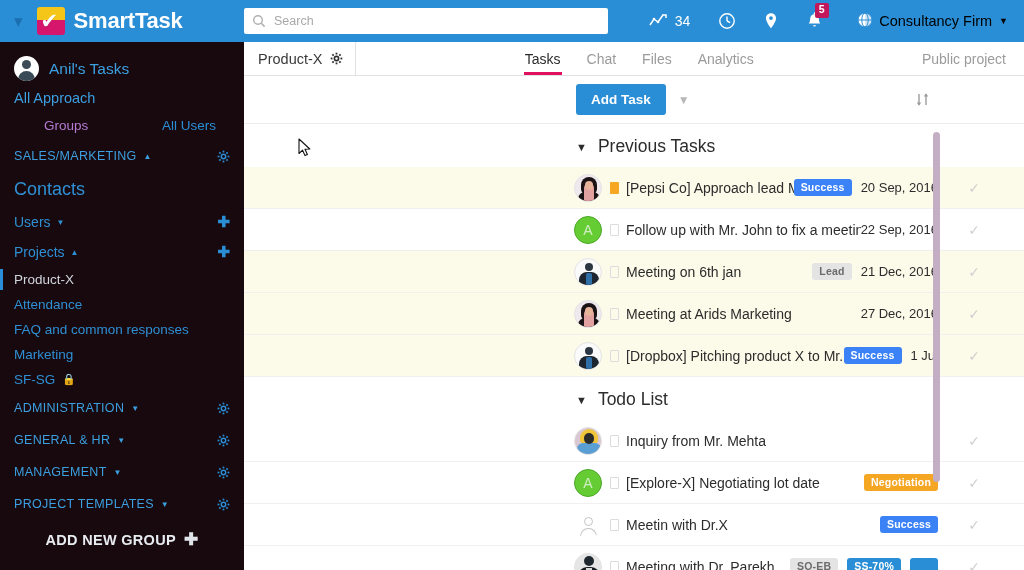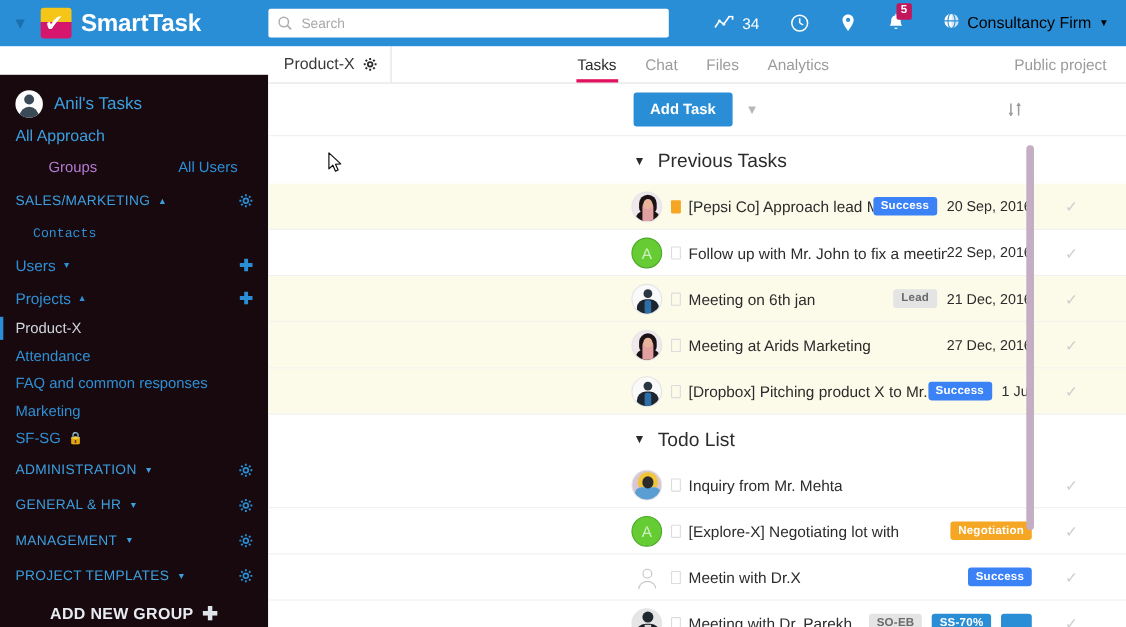--- a/index.html
+++ b/index.html
@@ -62,40 +62,40 @@
   }
   .tb-org { display: flex; align-items: center; gap: 6px; font-size: 14.5px; padding-left: 20px; }
   .tb-org .dn { font-size: 9px; margin-left: 1px; }
 
   
   .body { flex: 1; display: flex; min-height: 0; }
 
   
   .sidebar {
     width: 244px; min-width: 244px; background: #17090d; color: #2a8ed6;
-    padding-top: 8px; position: relative; overflow: hidden; margin-top: 26px;
+    padding-top: 8px; position: relative; overflow: hidden;
   }
   .sb-user { display: flex; align-items: center; padding: 6px 0 4px 14px; }
   .sb-avatar {
     width: 25px; height: 25px; border-radius: 50%; background: #fdfdfd;
     margin-right: 10px; position: relative; overflow: hidden; flex: none;
   }
   .sb-avatar::before {
     content: ""; position: absolute; width: 9px; height: 9px; border-radius: 50%;
     background: #3b4a57; left: 8px; top: 4px;
   }
   .sb-avatar::after {
     content: ""; position: absolute; width: 17px; height: 11px; border-radius: 9px 9px 0 0;
     background: #3b4a57; left: 4px; top: 15px;
   }
   .sb-user-name { color: #3c9fe0; font-size: 15.5px; }
 
   .sb-row {
-    padding: 7px 30px; font-size: 12px; color: #2f8fd4; cursor: pointer;
-    display: flex; align-items: center; font-family: Liberation Mono, monospace;
+    padding: 7px 14px; font-size: 18px; color: #2f8fd4; cursor: pointer;
+    display: flex; align-items: center;
   }
   .sb-allcontacts { padding: 5px 14px 6px 14px; font-size: 14.5px; color: #3c9fe0; }
   .sb-groups-row {
     display: flex; align-items: center; padding: 6px 14px 7px 44px; font-size: 13.5px;
   }
   .sb-groups-row .g1 { color: #b57bd4; }
   .sb-groups-row .g2 { color: #2a8ed6; margin-left: auto; margin-right: 14px; }
 
   .sb-section {
     display: flex; align-items: center; padding: 9px 14px 9px 14px;
@@ -655,21 +655,21 @@
               <span class="face2"></span>
             </div>
           <span class="t-flag empty"></span>
           <span class="t-title">Inquiry from Mr. Mehta</span>
           <span class="t-check">✓</span>
         </div>
 
         <div class="task-row">
           <div class="t-avatar av-initial">A</div>
           <span class="t-flag empty"></span>
-          <span class="t-title">[Explore-X] Negotiating lot with</span>
+          <span class="t-title">[Explore-X] Negotiating lot date</span>
           <div class="t-right">
             <span class="badge negotiation">Negotiation</span>
           </div>
           <span class="t-check">✓</span>
         </div>
 
         <div class="task-row">
           <div class="t-avatar av-outline">
               <span class="oh"></span>
               <span class="ob"></span>

